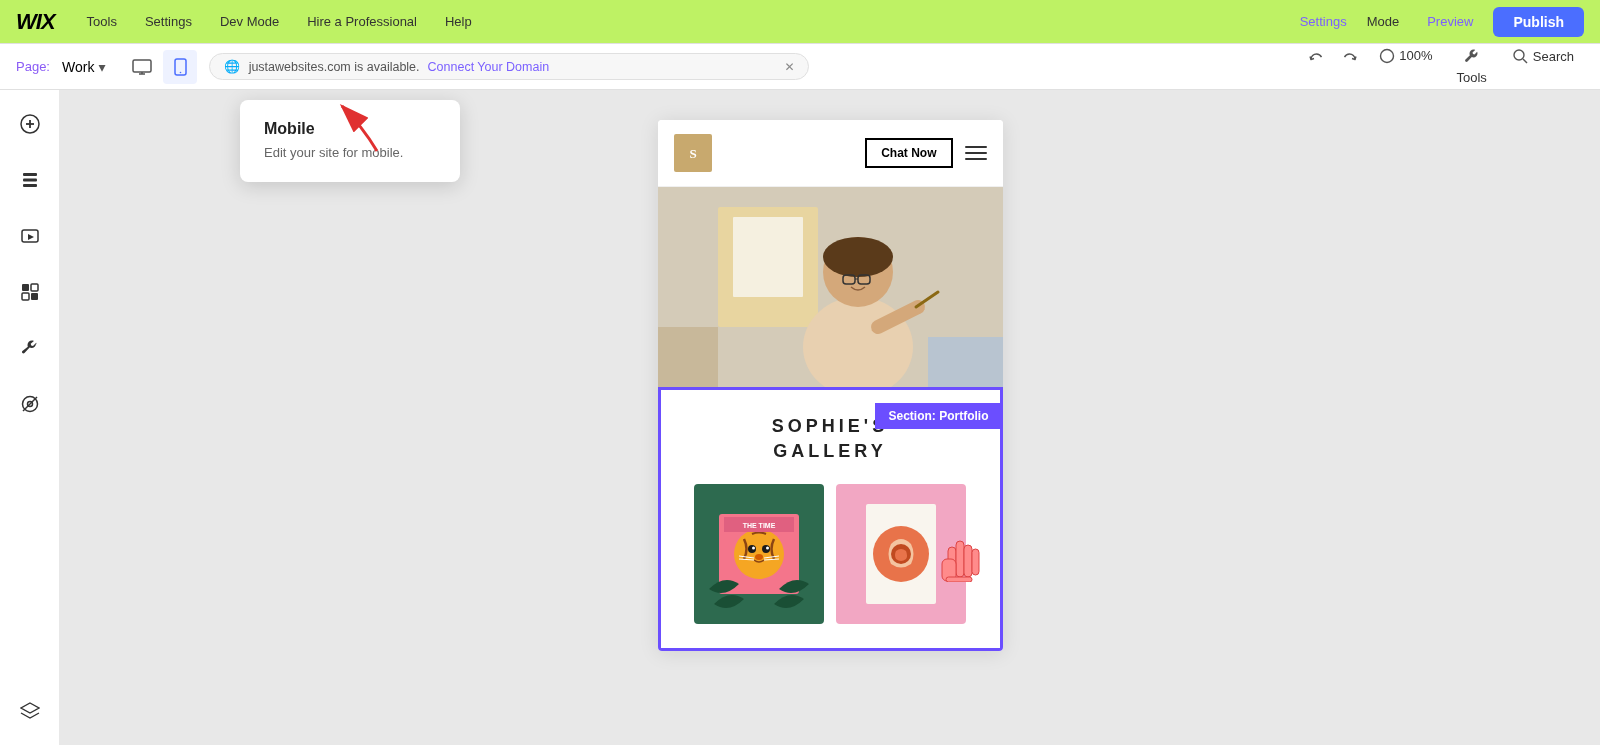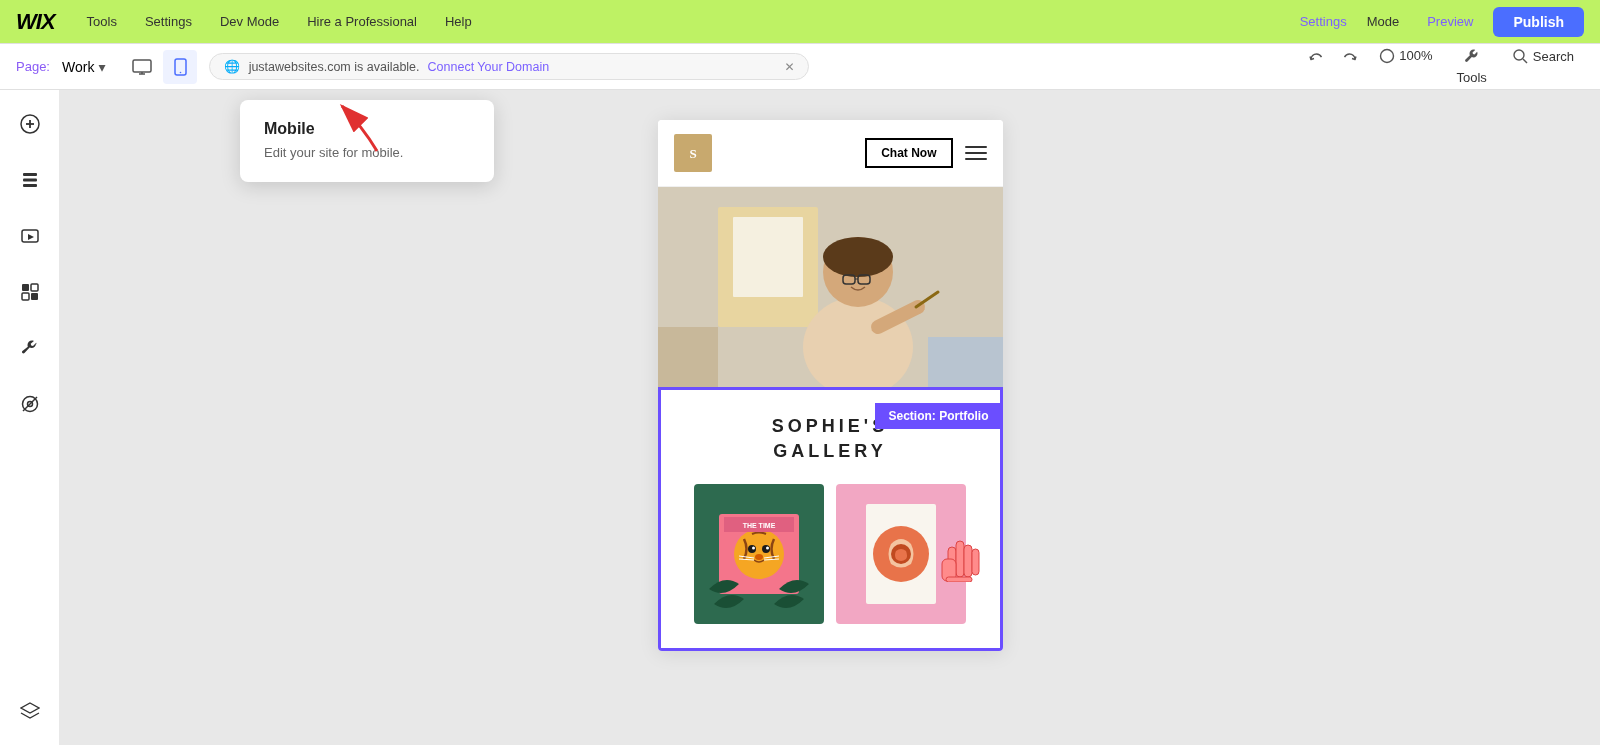--- a/index.html
+++ b/index.html
@@ -128,21 +128,21 @@
       display: flex; justify-content: center;
       align-items: flex-start; padding-top: 30px;
       position: relative; overflow: hidden;
     }
 
     
     .tooltip-popup {
       position: absolute; left: 180px; top: 10px;
       background: #fff; border-radius: 8px;
       box-shadow: 0 4px 20px rgba(0,0,0,0.15);
-      padding: 20px 24px; width: 254px; z-index: 200;
+      padding: 20px 24px; width: 220px; z-index: 200;
     }
     .tooltip-popup .tooltip-title {
       font-size: 16px; font-weight: 600; color: #222; margin-bottom: 6px;
     }
     .tooltip-popup .tooltip-desc {
       font-size: 13px; color: #666; line-height: 1.4;
     }
     .red-arrow {
       position: absolute; left: 252px; top: 6px;
       width: 80px; height: 60px; z-index: 201;

